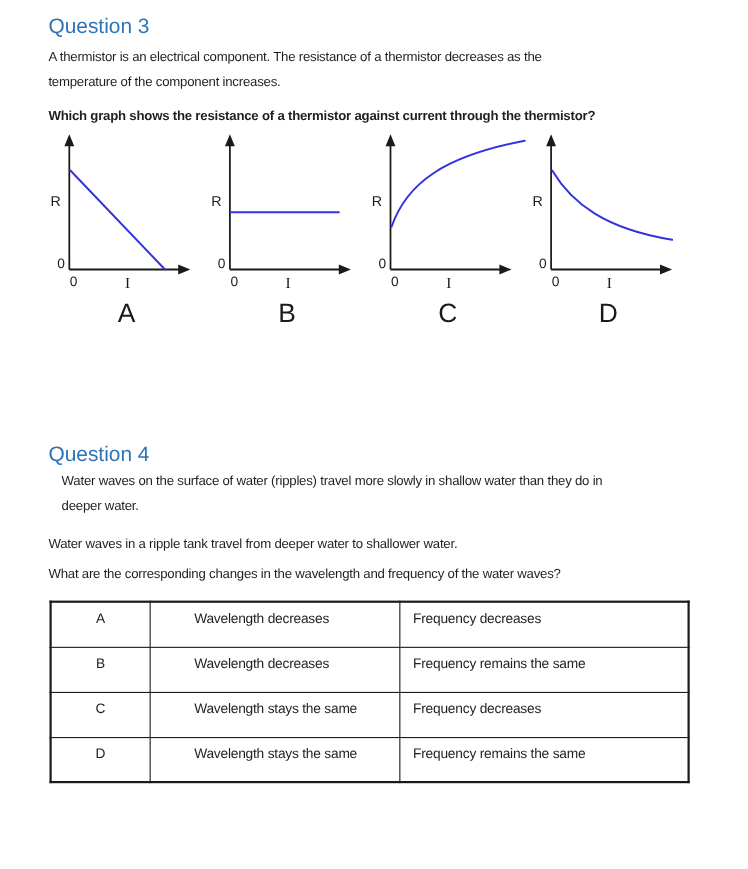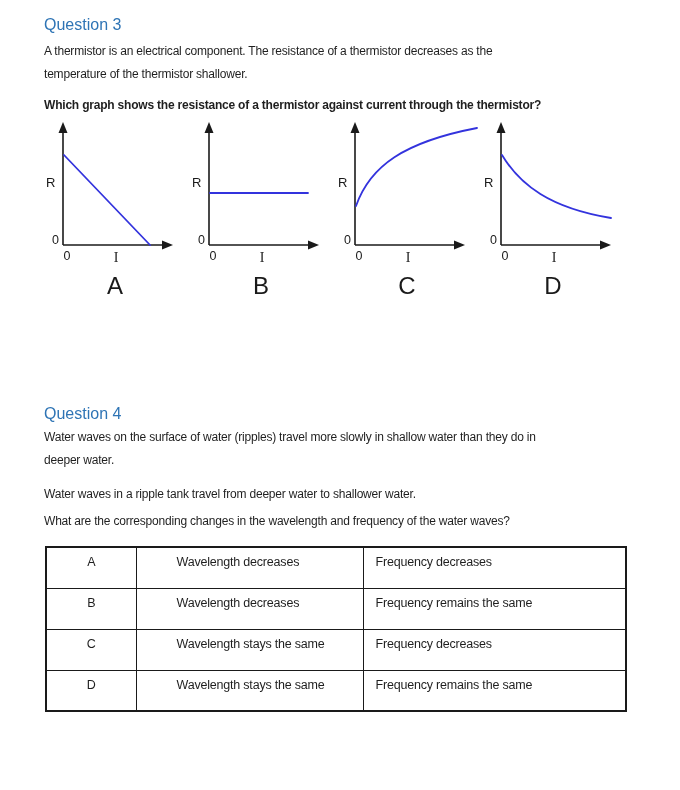--- a/index.html
+++ b/index.html
@@ -1,29 +1,29 @@
 <!DOCTYPE html>
 <html><head>
 <meta charset="utf-8">
 <style>
   html,body{margin:0;padding:0;background:#ffffff;}
   .page{
     position:relative;width:680px;height:790px;background:#ffffff;
     font-family:"Liberation Sans",sans-serif;color:#1f1f1f;overflow:hidden;
   }
   .q-title{
-    position:absolute;left:44px;font-size:16px;font-weight:400;
+    position:absolute;left:44px;font-size:19px;font-weight:400;
     color:#2E74B5;letter-spacing:0;line-height:24px;
   }
   #q3-title{top:13px;}
   #q4-title{top:402px;}
   .bodytext{font-size:12px;letter-spacing:-0.2px;line-height:23px;white-space:nowrap;}
   #q3-intro{position:absolute;left:44px;top:40px;}
   #q3-prompt{position:absolute;left:44px;top:94px;font-weight:bold;}
-  #q4-intro{position:absolute;left:44px;top:426px;}
+  #q4-intro{position:absolute;left:56px;top:426px;}
   #q4-para2{position:absolute;left:44px;top:483px;}
   #q4-prompt{position:absolute;left:44px;top:510px;text-align:center;}
 
   
   #graphs-row{position:absolute;left:42px;top:120px;display:flex;}
   .graph-block{width:146px;}
   .graph-block svg{display:block;}
   .axis{stroke:#1a1a1a;stroke-width:1.6;fill:none;}
   .axis-arrow{fill:#1a1a1a;stroke:none;}
   .curve{stroke:#3333DD;stroke-width:1.8;fill:none;stroke-linecap:round;}
@@ -51,21 +51,21 @@
 </style>
 </head>
 <body>
 
 <div class="page">
 
   <div class="q-title" id="q3-title">Question 3</div>
 
   <div class="bodytext" id="q3-intro">
     <div>A thermistor is an electrical component. The resistance of a thermistor decreases as the</div>
-    <div>temperature of the thermistor shallower.</div>
+    <div>temperature of the component increases.</div>
   </div>
 
   <div class="bodytext" id="q3-prompt">Which graph shows the resistance of a thermistor against current through the thermistor?</div>
 
   <div id="graphs-row">
 
     <div class="graph-block">
       <svg width="146" height="148" viewBox="0 0 146 148">
         <line class="axis" x1="21" y1="125" x2="21" y2="10"></line>
         <polygon class="axis-arrow" points="21,2 16.5,13 25.5,13"></polygon>

